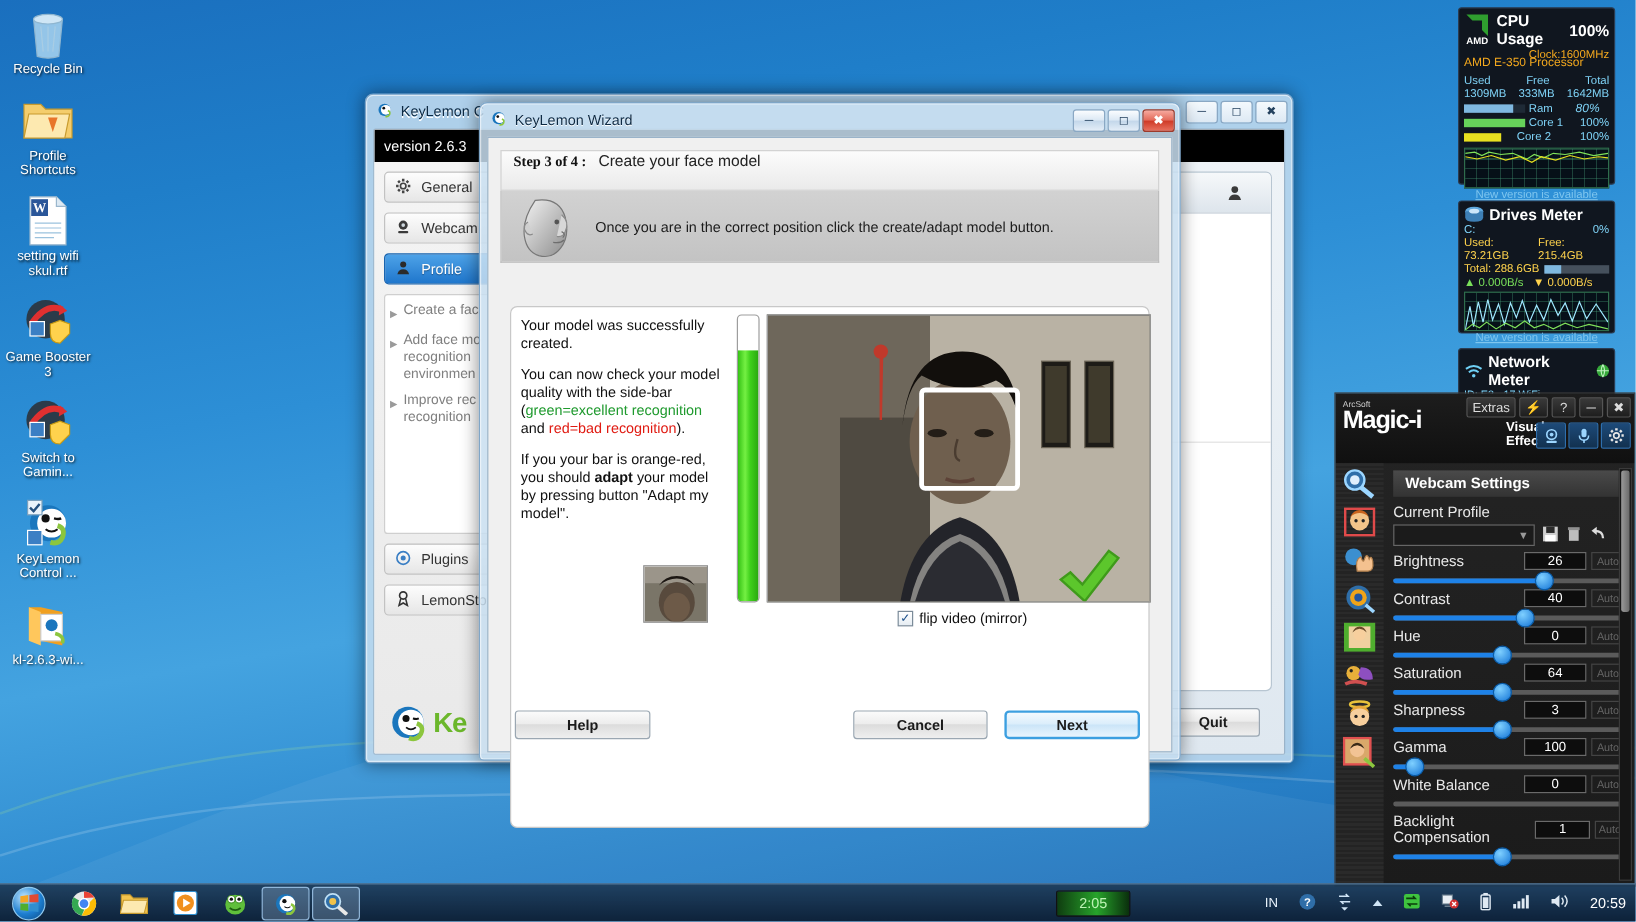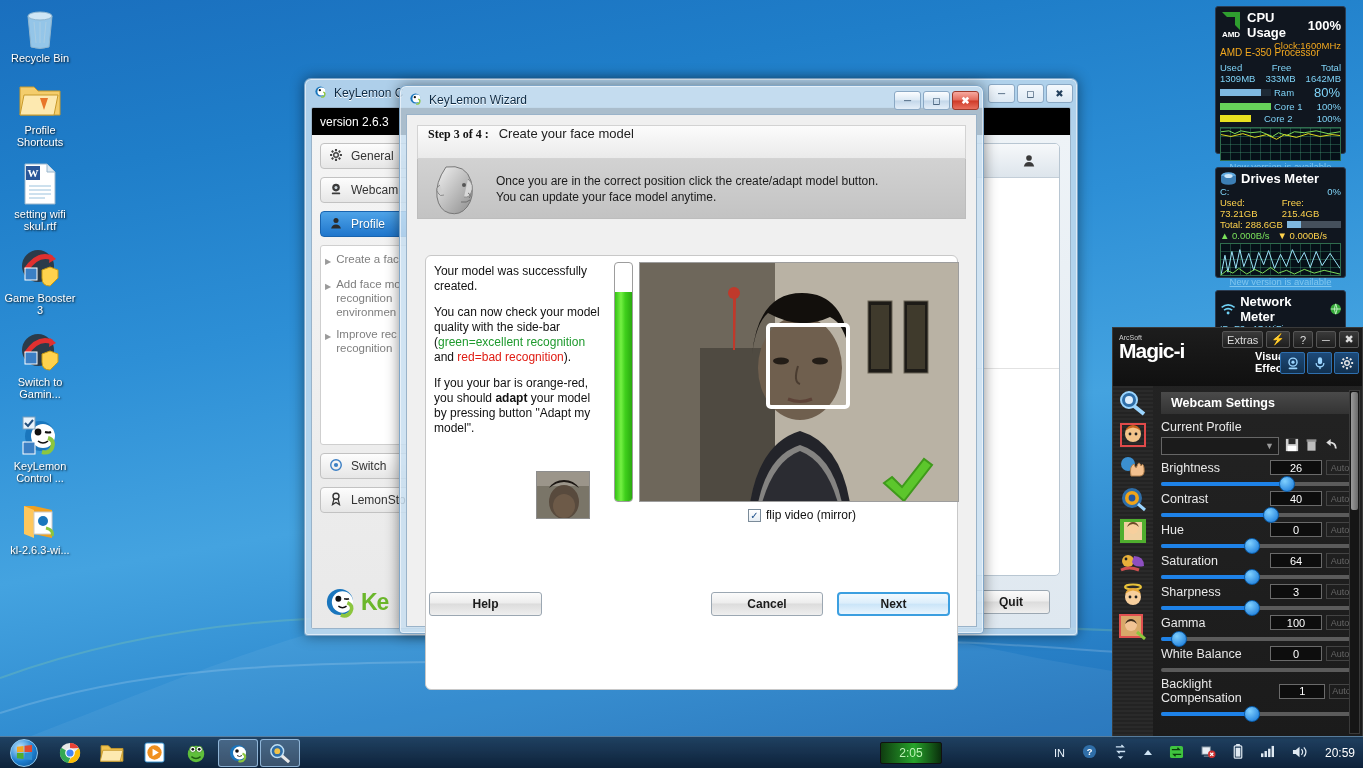--- a/index.html
+++ b/index.html
@@ -320,21 +320,21 @@
         </div>
       </div>
 
       <div class="klnav">
         <span>
           <svg width="14" height="14" viewBox="0 0 20 20">
               <circle cx="10" cy="10" r="7.5" fill="none" stroke="#3b7fc4" stroke-width="2"></circle>
               <circle cx="10" cy="10" r="3" fill="#3b7fc4"></circle>
             </svg>
         </span>
-        <span>Switch</span>
+        <span>Plugins</span>
       </div>
       <div class="klnav">
         <span>
           <svg width="14" height="14" viewBox="0 0 20 20">
               <circle cx="10" cy="6" r="4.3" fill="none" stroke="#333" stroke-width="2"></circle>
               <path d="M7.2 9.5 L5 18 l5-3 l5 3 l-2.2-8.5" fill="none" stroke="#333" stroke-width="1.8"></path>
             </svg>
         </span>
         <span>LemonSto</span>
       </div>
@@ -403,21 +403,20 @@
           </defs>
         <path d="M18 4 q20 -3 25 14 q4 16 -4 26 q-7 9 -18 6 q-10 -3 -12 -16 q-2 -14 9 -30z" fill="url(#fg)" stroke="#777"></path>
         <path d="M40 16 q7 6 3 14 q-2 5 -7 4" fill="#d7d7d7" stroke="#8a8a8a"></path>
         <circle cx="36" cy="22" r="2" fill="#555"></circle>
         <path d="M40 30 q4 2 1 5" stroke="#6e6e6e" fill="none"></path>
         <path d="M33 39 q6 1 9 -2" stroke="#6e6e6e" fill="none"></path>
         <path d="M12 22 q-5 3 -2 8 q2 4 6 2" fill="#cfcfcf" stroke="#8a8a8a"></path>
       </svg>
       <div class="txt">
         <div>Once you are in the correct position click the create/adapt model button.</div>
-        <div>You can update your face model anytime.</div>
       </div>
     </div>
 
     <div id="wz-card">
       <div id="wz-left">
         <p>Your model was successfully created.</p>
         <p><span>You can now check your model quality with the side-bar (</span><span class="green">green=excellent recognition</span><span> and </span><span class="red">red=bad recognition</span><span>).</span></p>
         <p><span>If you your bar is orange-red, you should </span><b>adapt</b><span> your model by pressing button "Adapt my model".</span></p>
       </div>
 
@@ -501,21 +500,21 @@
     <span>1309MB</span>
     <span>333MB</span>
     <span>1642MB</span>
   </div>
 
   <div style="display:flex;align-items:center;gap:3px;margin-top:1px;">
     <div style="flex:1;height:7px;background:#1e2a36;">
         <div style="height:7px;width:80%;background:#7fb8e0;"></div>
       </div>
     <span class="cyan" style="font-size:9.5px;width:36px;">Ram</span>
-    <span class="cyan" style="font-size:13px;width:28px;text-align:center;">80%</span>
+    <span class="cyan" style="font-size:10px;width:28px;text-align:left;font-style:italic;">80%</span>
   </div>
   <div style="display:flex;align-items:center;gap:3px;margin-top:1px;">
     <div style="flex:1;height:7px;background:#1e2a36;">
         <div style="height:7px;width:100%;background:#66d25a;"></div>
       </div>
     <span class="cyan" style="font-size:9.5px;width:36px;">Core 1</span>
     <span class="cyan" style="font-size:9.5px;width:28px;text-align:right;">100%</span>
   </div>
   <div style="display:flex;align-items:center;gap:13px;margin-top:1px;">
     <div style="flex:1;height:7px;background:#1e2a36;">

